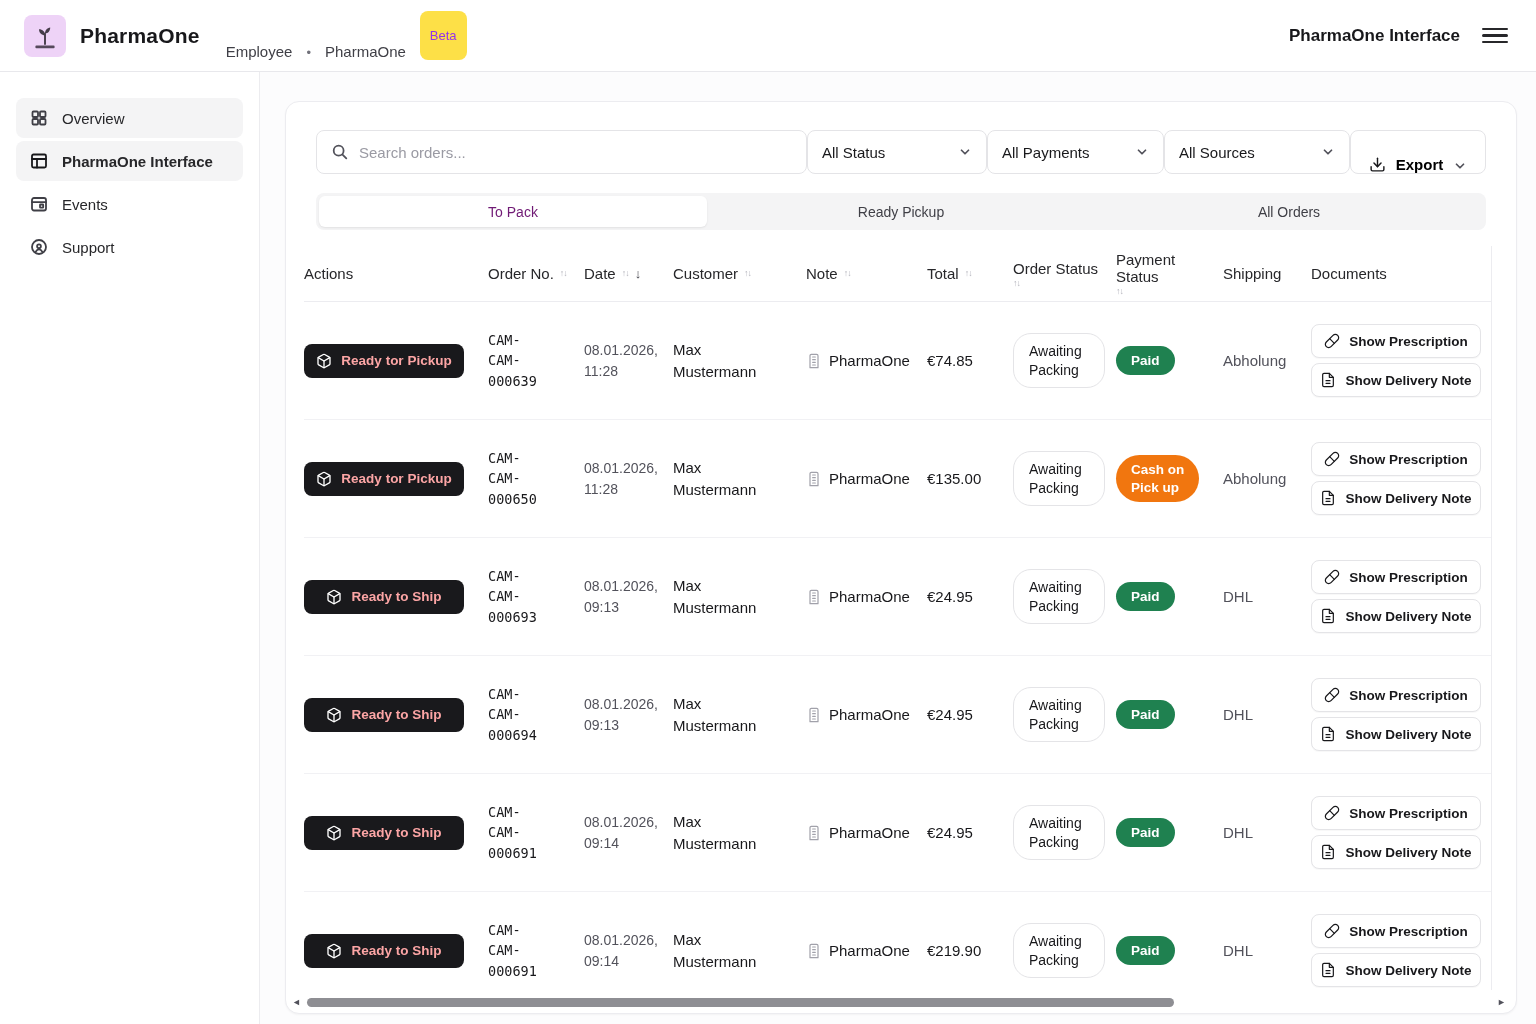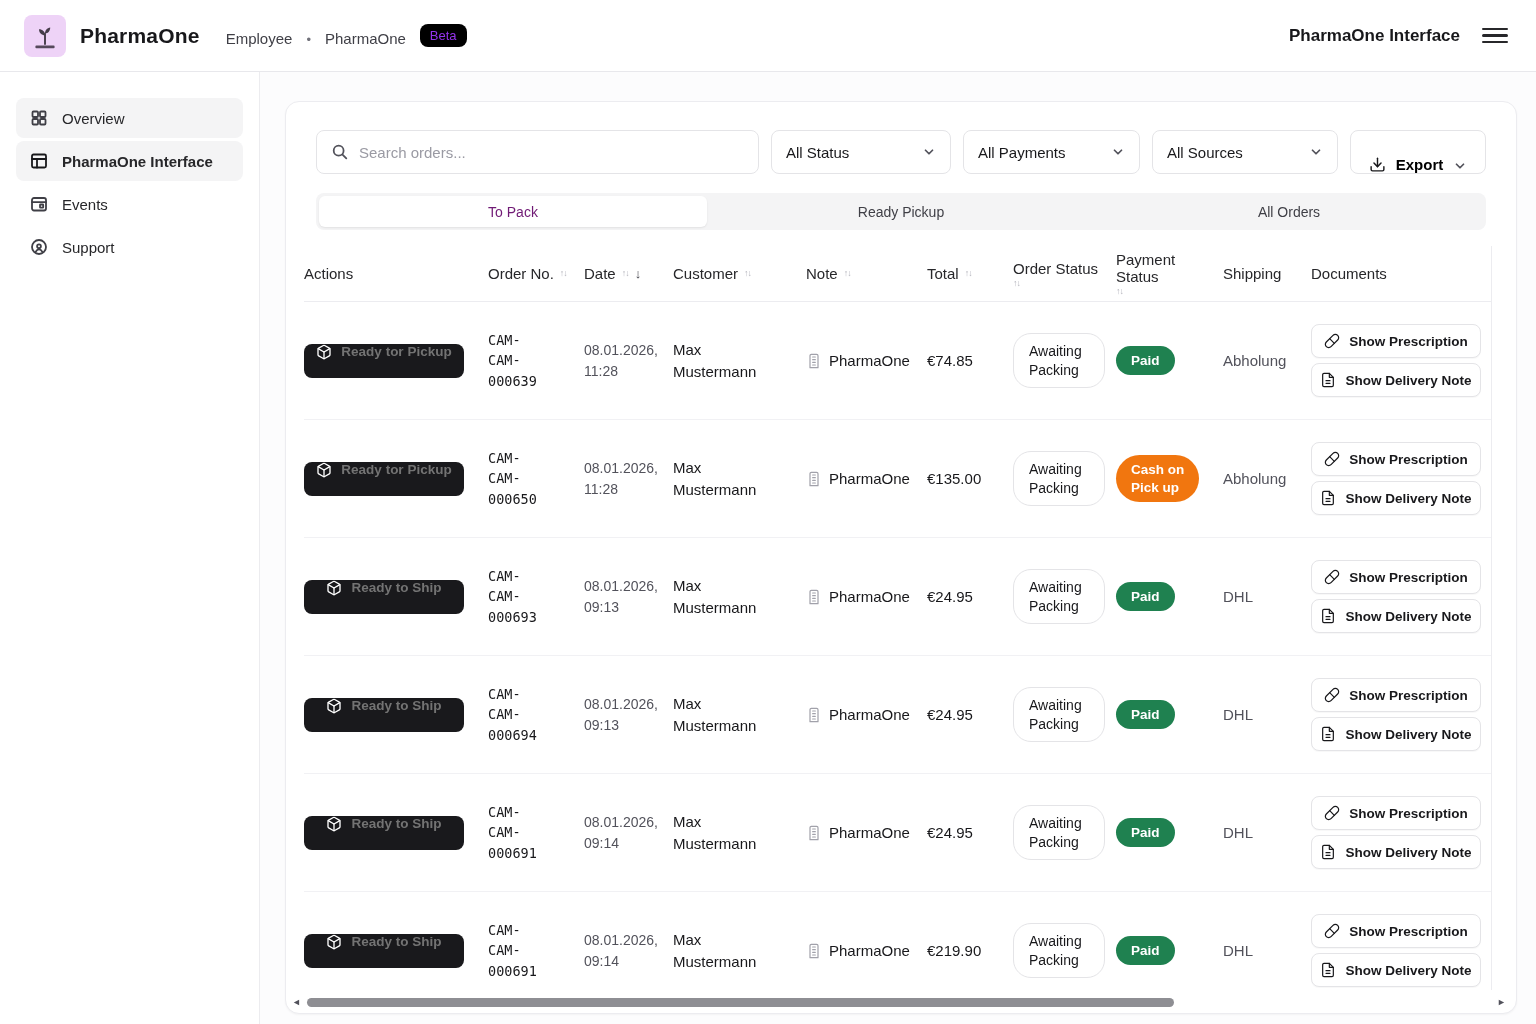--- a/index.html
+++ b/index.html
@@ -8,22 +8,22 @@
 
   
   .topbar { height:72px; display:flex; align-items:center; padding:0 28px 0 24px;
     border-bottom:1px solid #e8e8ec; background:#fff; }
   .brand { display:flex; align-items:center; gap:14px; }
   .logo { width:42px; height:42px; border-radius:8px; background:#eed3f7;
     display:flex; align-items:center; justify-content:center; }
   .app-title { font-size:21px; font-weight:700; letter-spacing:.2px; }
   .topnav { display:flex; align-items:flex-end; gap:14px; margin-left:26px; font-size:15px; color:#3f3f46; }
   .topnav .dot { color:#71717a; font-size:13px; }
-  .beta { background:#000000; color:#9333ea; font-size:13px; font-weight:500;
-    padding:4px 10px; border-radius:8px; }
+  .beta { background:#fde047; color:#9333ea; font-size:13px; font-weight:500;
+    padding:17px 10px; border-radius:8px; }
   .topbar-right { margin-left:auto; display:flex; align-items:center; gap:22px; }
   .topbar-title { font-size:17px; font-weight:700; }
   .burger { width:26px; height:26px; display:flex; flex-direction:column; justify-content:center; gap:4px; cursor:pointer; }
   .burger span { display:block; height:2.5px; background:#27272a; border-radius:2px; }
 
   
   .shell { display:flex; height:952px; }
   .sidebar { width:260px; background:#fff; border-right:1px solid #ececef; padding:26px 16px; flex-shrink:0; }
   .side-item { display:flex; align-items:center; gap:14px; height:40px; padding:0 14px;
     border-radius:8px; margin-bottom:3px; font-size:15px; color:#27272a; cursor:pointer; }
@@ -31,21 +31,21 @@
     stroke-linecap:round; stroke-linejoin:round; flex-shrink:0; }
   .side-item.bg { background:#f4f4f5; }
   .side-item.active { font-weight:700; }
   .side-item.active svg { stroke:#18181b; }
 
   .content { flex:1; background:#fcfcfd; padding:29px 32px 0 25px; }
   .card { background:#fff; border:1px solid #ececf0; border-radius:14px;
     box-shadow:0 1px 2px rgba(0,0,0,.04); height:913px; padding:28px 0 0; overflow:hidden; }
 
   
-  .filters { display:flex; gap:12px; padding:0 30px; }
+  .filters { display:flex; padding:0 30px; }
   .search { flex:1; height:44px; border:1px solid #e4e4e7; border-radius:8px; background:#fff;
     display:flex; align-items:center; gap:10px; padding:0 14px; }
   .search svg { width:18px; height:18px; stroke:#52525b; fill:none; stroke-width:2; stroke-linecap:round; }
   .search input { border:none; outline:none; flex:1; font-size:15px; font-family:inherit; color:#18181b; background:transparent; }
   .search input::placeholder { color:#9a9aa3; }
   .select { height:44px; border:1px solid #e4e4e7; border-radius:8px; background:#fff;
     display:flex; align-items:center; justify-content:space-between; padding:0 14px;
     font-size:15px; cursor:pointer; }
   .select.w1{width:180px;} .select.w2{width:177px;} .select.w3{width:186px;}
   .chev { width:14px; height:14px; stroke:#52525b; fill:none; stroke-width:2; stroke-linecap:round; stroke-linejoin:round; }
@@ -66,22 +66,22 @@
   .th { font-size:15px; color:#27272a; padding:4px 8px 4px 0; display:flex; align-items:center; flex-wrap:wrap; gap:2px 6px; cursor:pointer; }
   .th:first-child { padding-left:0; cursor:default; }
   .sort { font-size:9px; color:#b4b4bc; letter-spacing:-1px; line-height:1; }
   .sort-active { font-size:13px; color:#3f3f46; line-height:1; }
 
   .tbody { height:688px; overflow:hidden; }
   .row { height:118px; align-items:center; border-bottom:1px solid #f1f1f4; }
   .cell { font-size:15px; padding-right:10px; }
   .pre { white-space:pre-line; line-height:1.45; }
 
-  .action-btn { width:160px; height:34px; background:#19191c; color:#737373; border:none; border-radius:8px;
-    display:flex; justify-content:center; gap:9px; font-size:13.5px; font-weight:700;
+  .action-btn { width:160px; height:34px; background:#19191c; color:#fca5a5; border:none; border-radius:8px;
+    display:flex; align-items:center; justify-content:center; gap:9px; font-size:13.5px; font-weight:700;
     font-family:inherit; cursor:pointer; }
   .action-btn svg { width:16px; height:16px; stroke:#fff; fill:none; stroke-width:2; stroke-linecap:round; stroke-linejoin:round; }
 
   .order-no { font-family:"DejaVu Sans Mono", monospace; font-size:13.5px; line-height:1.5; color:#18181b; }
   .date-cell { font-size:14px; color:#52525b; }
   .shop-cell { display:flex; align-items:center; gap:7px; }
   .shop-cell svg { width:16px; height:16px; stroke:#a1a1aa; fill:none; stroke-width:1.8; stroke-linecap:round; stroke-linejoin:round; flex-shrink:0; }
   .total-cell { font-size:15px; }
 
   .status-pill { display:inline-block; max-width:92px; border:1px solid #e4e4e7; border-radius:18px;

